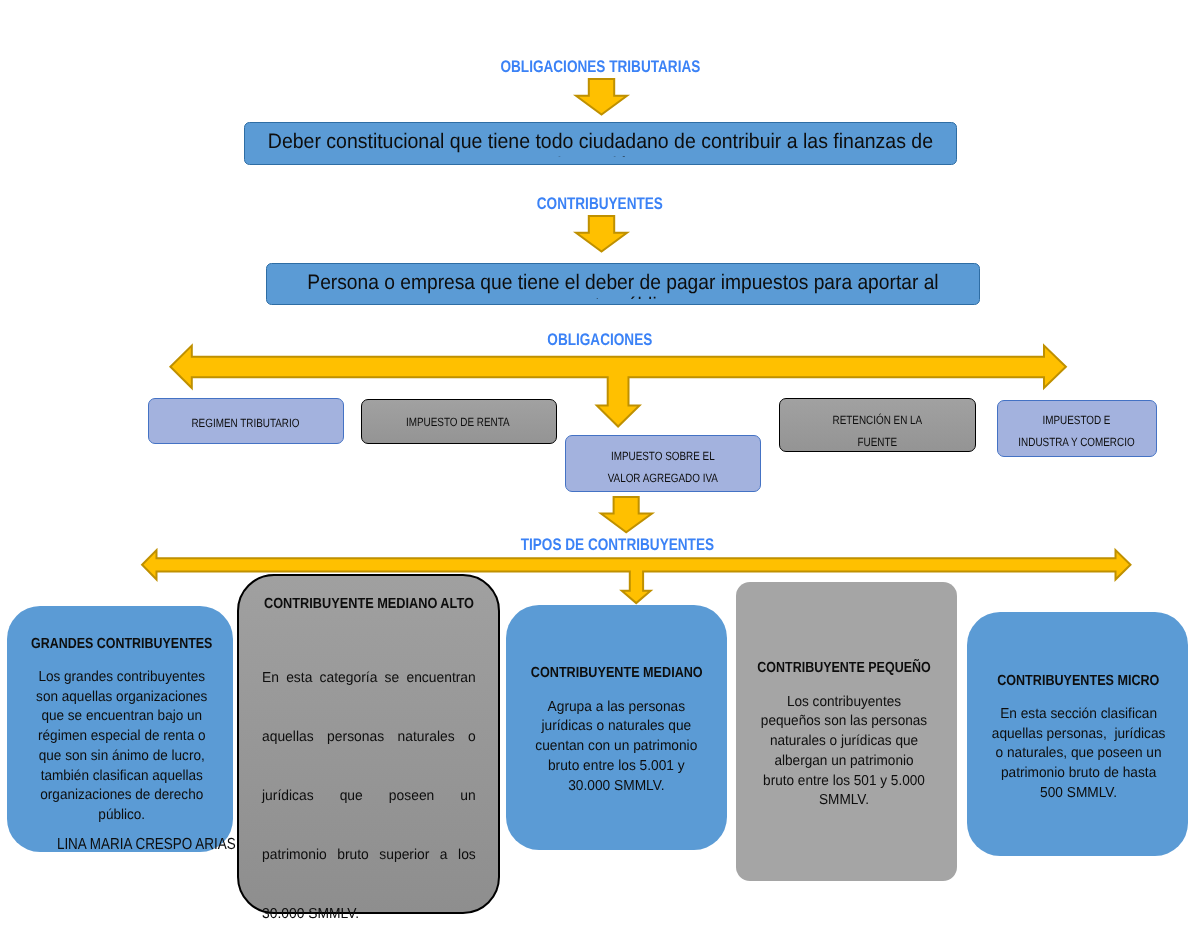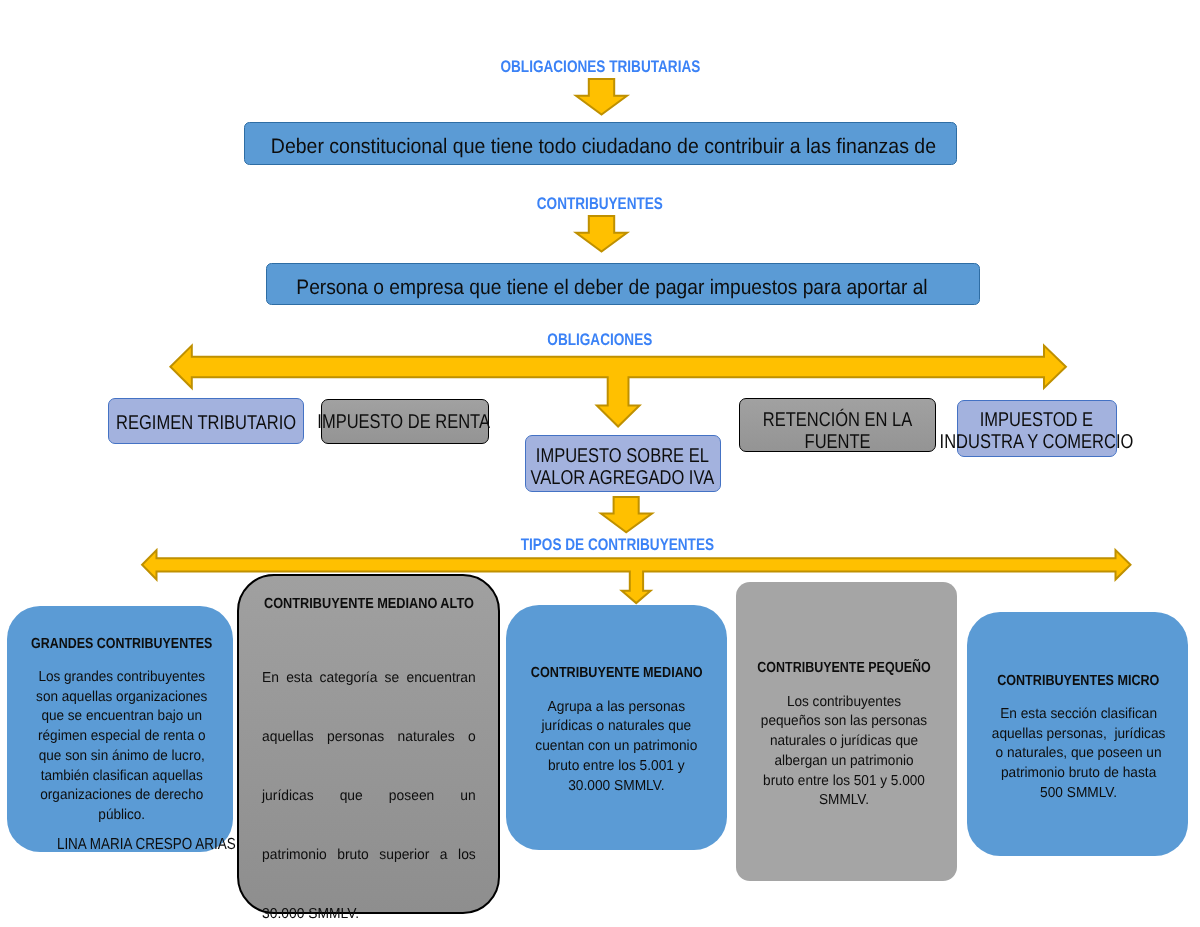--- a/index.html
+++ b/index.html
@@ -26,45 +26,45 @@
   .h3{left:0;right:0;top:330px;}
   .h4{left:34px;right:0;top:534.5px;}
 
   
   .arr1{left:575px;top:78.1px;}
   .arr2{left:575px;top:215.1px;}
   .arr3{left:599.5px;top:495.9px;}
 
   
   .bluebar{background:#5B9BD5;border:1.5px solid #2E6DA4;border-radius:5.5px;
-           flex-direction:row;justify-content:flex-start;align-items:center;
+           flex-direction:column;justify-content:flex-start;align-items:center;
            overflow:hidden;font-size:21px;line-height:22px;white-space:nowrap;}
   .bluebar .l1,.bluebar .l2{display:block;transform-origin:center;}
   .bluebar .clip2{display:block;overflow:hidden;width:100%;position:relative;}
   .bluebar .clip2 .l2{display:block;position:absolute;left:0;width:100%;line-height:21px;}
   .b1{left:244px;top:122px;width:713px;height:43px;padding-top:7.5px;}
   .b1 .clip2{height:4.5px;}
   .b1 .clip2 .l2{top:2.0px;}
   .b1 .l1,.b1 .l2{transform:scaleX(0.928);}
   .b2{left:266px;top:263px;width:714px;height:42px;padding-top:8px;}
   .b2 .clip2{height:4.5px;}
   .b2 .clip2 .l2{top:1.2px;}
   .b2 .l1,.b2 .l2{transform:scaleX(0.915);}
 
   
   .bigarrow1{left:170px;top:345px;}
   .bigarrow2{left:140px;top:549px;}
 
   
   .lav{background:#A3B2DE;border:1.25px solid #4472C4;border-radius:7px;}
   .gry{background:linear-gradient(#A1A1A1,#949494);border:1.5px solid #000000;border-radius:7px;}
-  .obx{font-size:20px;line-height:22.1px;}
+  .obx{font-size:12px;line-height:22.1px;margin-left:40px;}
   .obx > span{display:inline-block;transform:scaleX(0.825);white-space:pre;}
   .ob1{left:107.9px;top:397.9px;width:195.7px;height:45.9px;padding-top:5px;}
-  .ob2{left:321.4px;top:398.8px;width:168px;height:45px;padding-top:1.5px;padding-right:4px;}
+  .ob2{left:321.4px;top:398.8px;width:196px;height:45px;padding-top:1.5px;padding-right:4px;}
   .ob3{left:524.9px;top:435.3px;width:195.7px;height:56.8px;padding-top:7px;}
   .ob4{left:738.6px;top:398.4px;width:197.4px;height:53.7px;padding-top:12px;}
   .ob5{left:956.9px;top:399.5px;width:160px;height:57.7px;padding-top:4.5px;}
 
   
   .card{position:absolute;box-sizing:border-box;color:#0D0D0D;}
   .card.blue{background:#5B9BD5;border-radius:33px;}
   .card.gray{border:2px solid #000;border-radius:37px;}
   .card.gray.c2{background:linear-gradient(#A0A0A0,#8E8E8E);}
   .card.gray.c4{background:#A5A5A5;border:none;border-radius:14px;}

